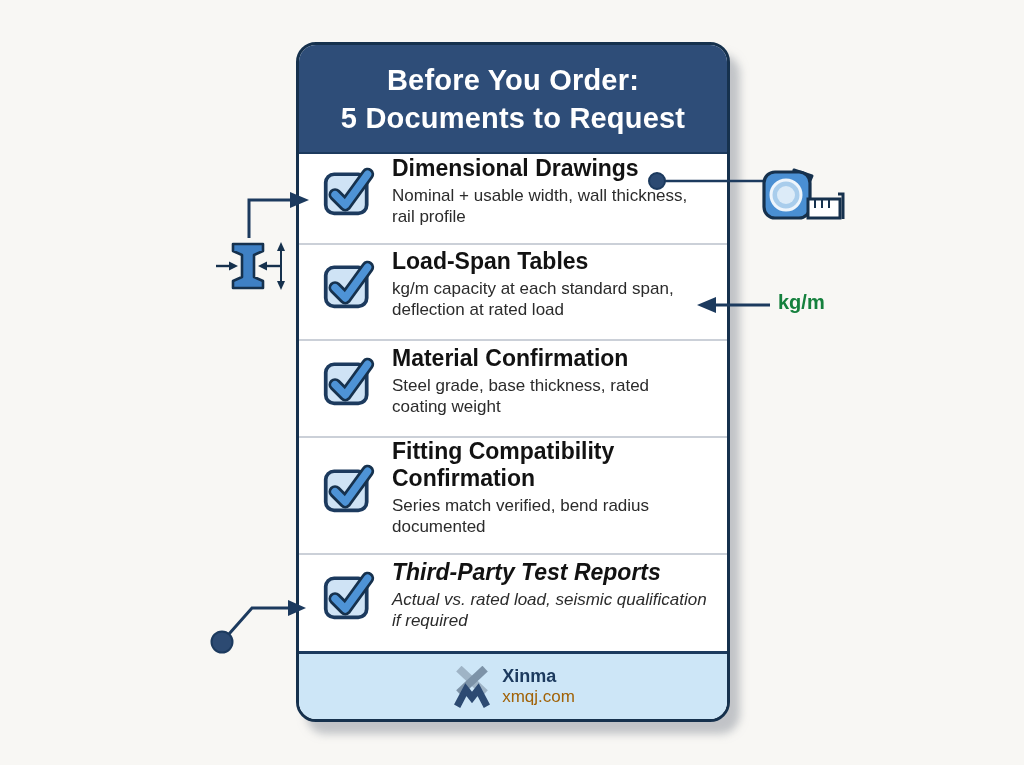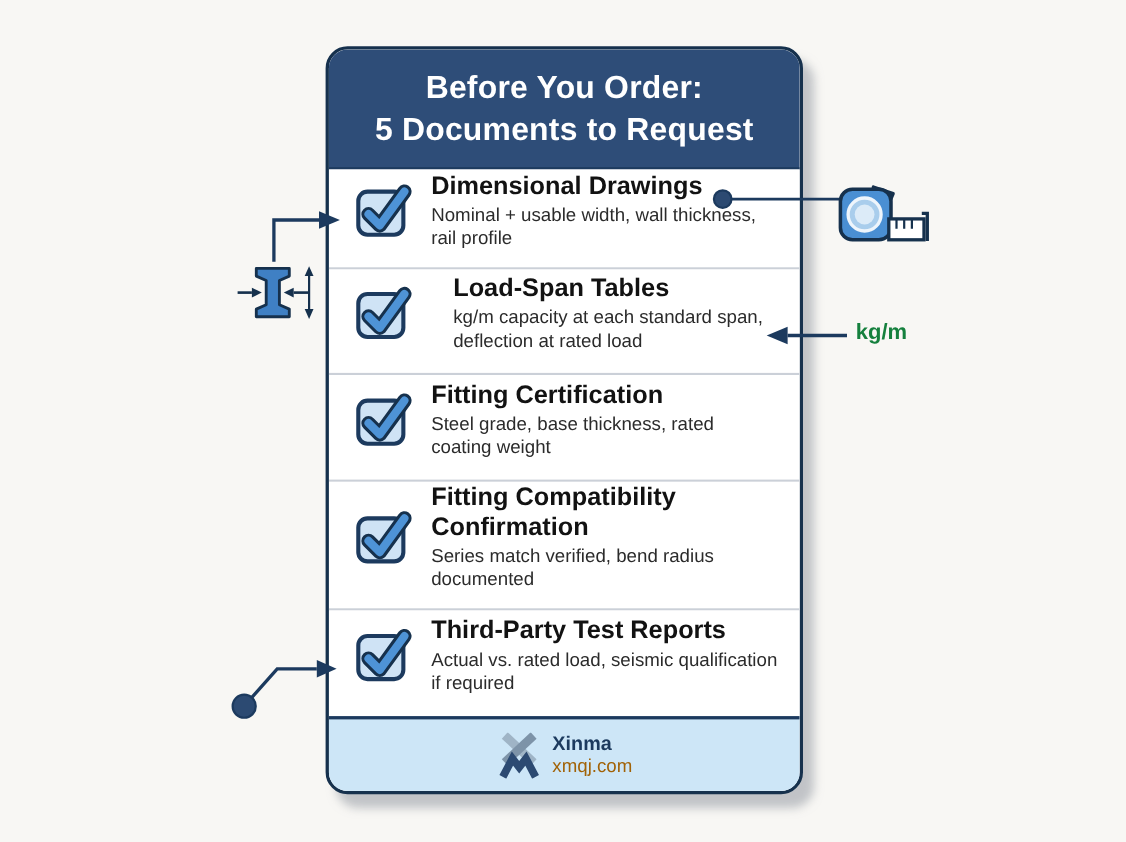--- a/index.html
+++ b/index.html
@@ -45,23 +45,23 @@
     letter-spacing: 0.2px;
   }
   .rows { flex: 1 1 auto; display: flex; flex-direction: column; }
   .row {
     display: flex;
     align-items: center;
     padding: 0 20px 16px 23px;
     border-bottom: 2px solid #cbd0d8;
     background: #ffffff;
   }
-  .row:last-child { border-bottom: none; }
+  .row:last-child { border-bottom: none; font-style: italic; }
   .row-1 { flex: 0 0 91px; }
-  .row-2 { flex: 0 0 96px; gap: 20px; }
+  .row-2 { flex: 0 0 96px; }
   .row-3 { flex: 0 0 97px; }
   .row-4 { flex: 0 0 115px; }
   .row-5 { flex: 1 1 auto; }
   .checkbox { flex: 0 0 54px; width: 54px; height: 56px; margin-right: 16px; }
   .row-text { width: 334px; }
   .row-title {
     font-size: 23px;
     font-weight: 700;
     color: #121212;
     line-height: 27px;
@@ -139,21 +139,21 @@
         </div>
       </div>
 
       <div class="row row-3">
         <svg class="checkbox" viewBox="0 0 58 58">
           <rect x="4" y="11" width="44" height="42" rx="9" fill="#cfe3f5" stroke="#1c3a5e" stroke-width="4"></rect>
           <path d="M14 33 L25 44 L49 11" fill="none" stroke="#16314d" stroke-width="14" stroke-linecap="round" stroke-linejoin="round"></path>
           <path d="M14 33 L25 44 L49 11" fill="none" stroke="#4e93d6" stroke-width="8" stroke-linecap="round" stroke-linejoin="round"></path>
         </svg>
         <div class="row-text">
-          <div class="row-title">Fitting Certification</div>
+          <div class="row-title">Material Confirmation</div>
           <div class="row-desc">Steel grade, base thickness, rated coating weight</div>
         </div>
       </div>
 
       <div class="row row-4">
         <svg class="checkbox" viewBox="0 0 58 58">
           <rect x="4" y="11" width="44" height="42" rx="9" fill="#cfe3f5" stroke="#1c3a5e" stroke-width="4"></rect>
           <path d="M14 33 L25 44 L49 11" fill="none" stroke="#16314d" stroke-width="14" stroke-linecap="round" stroke-linejoin="round"></path>
           <path d="M14 33 L25 44 L49 11" fill="none" stroke="#4e93d6" stroke-width="8" stroke-linecap="round" stroke-linejoin="round"></path>
         </svg>

